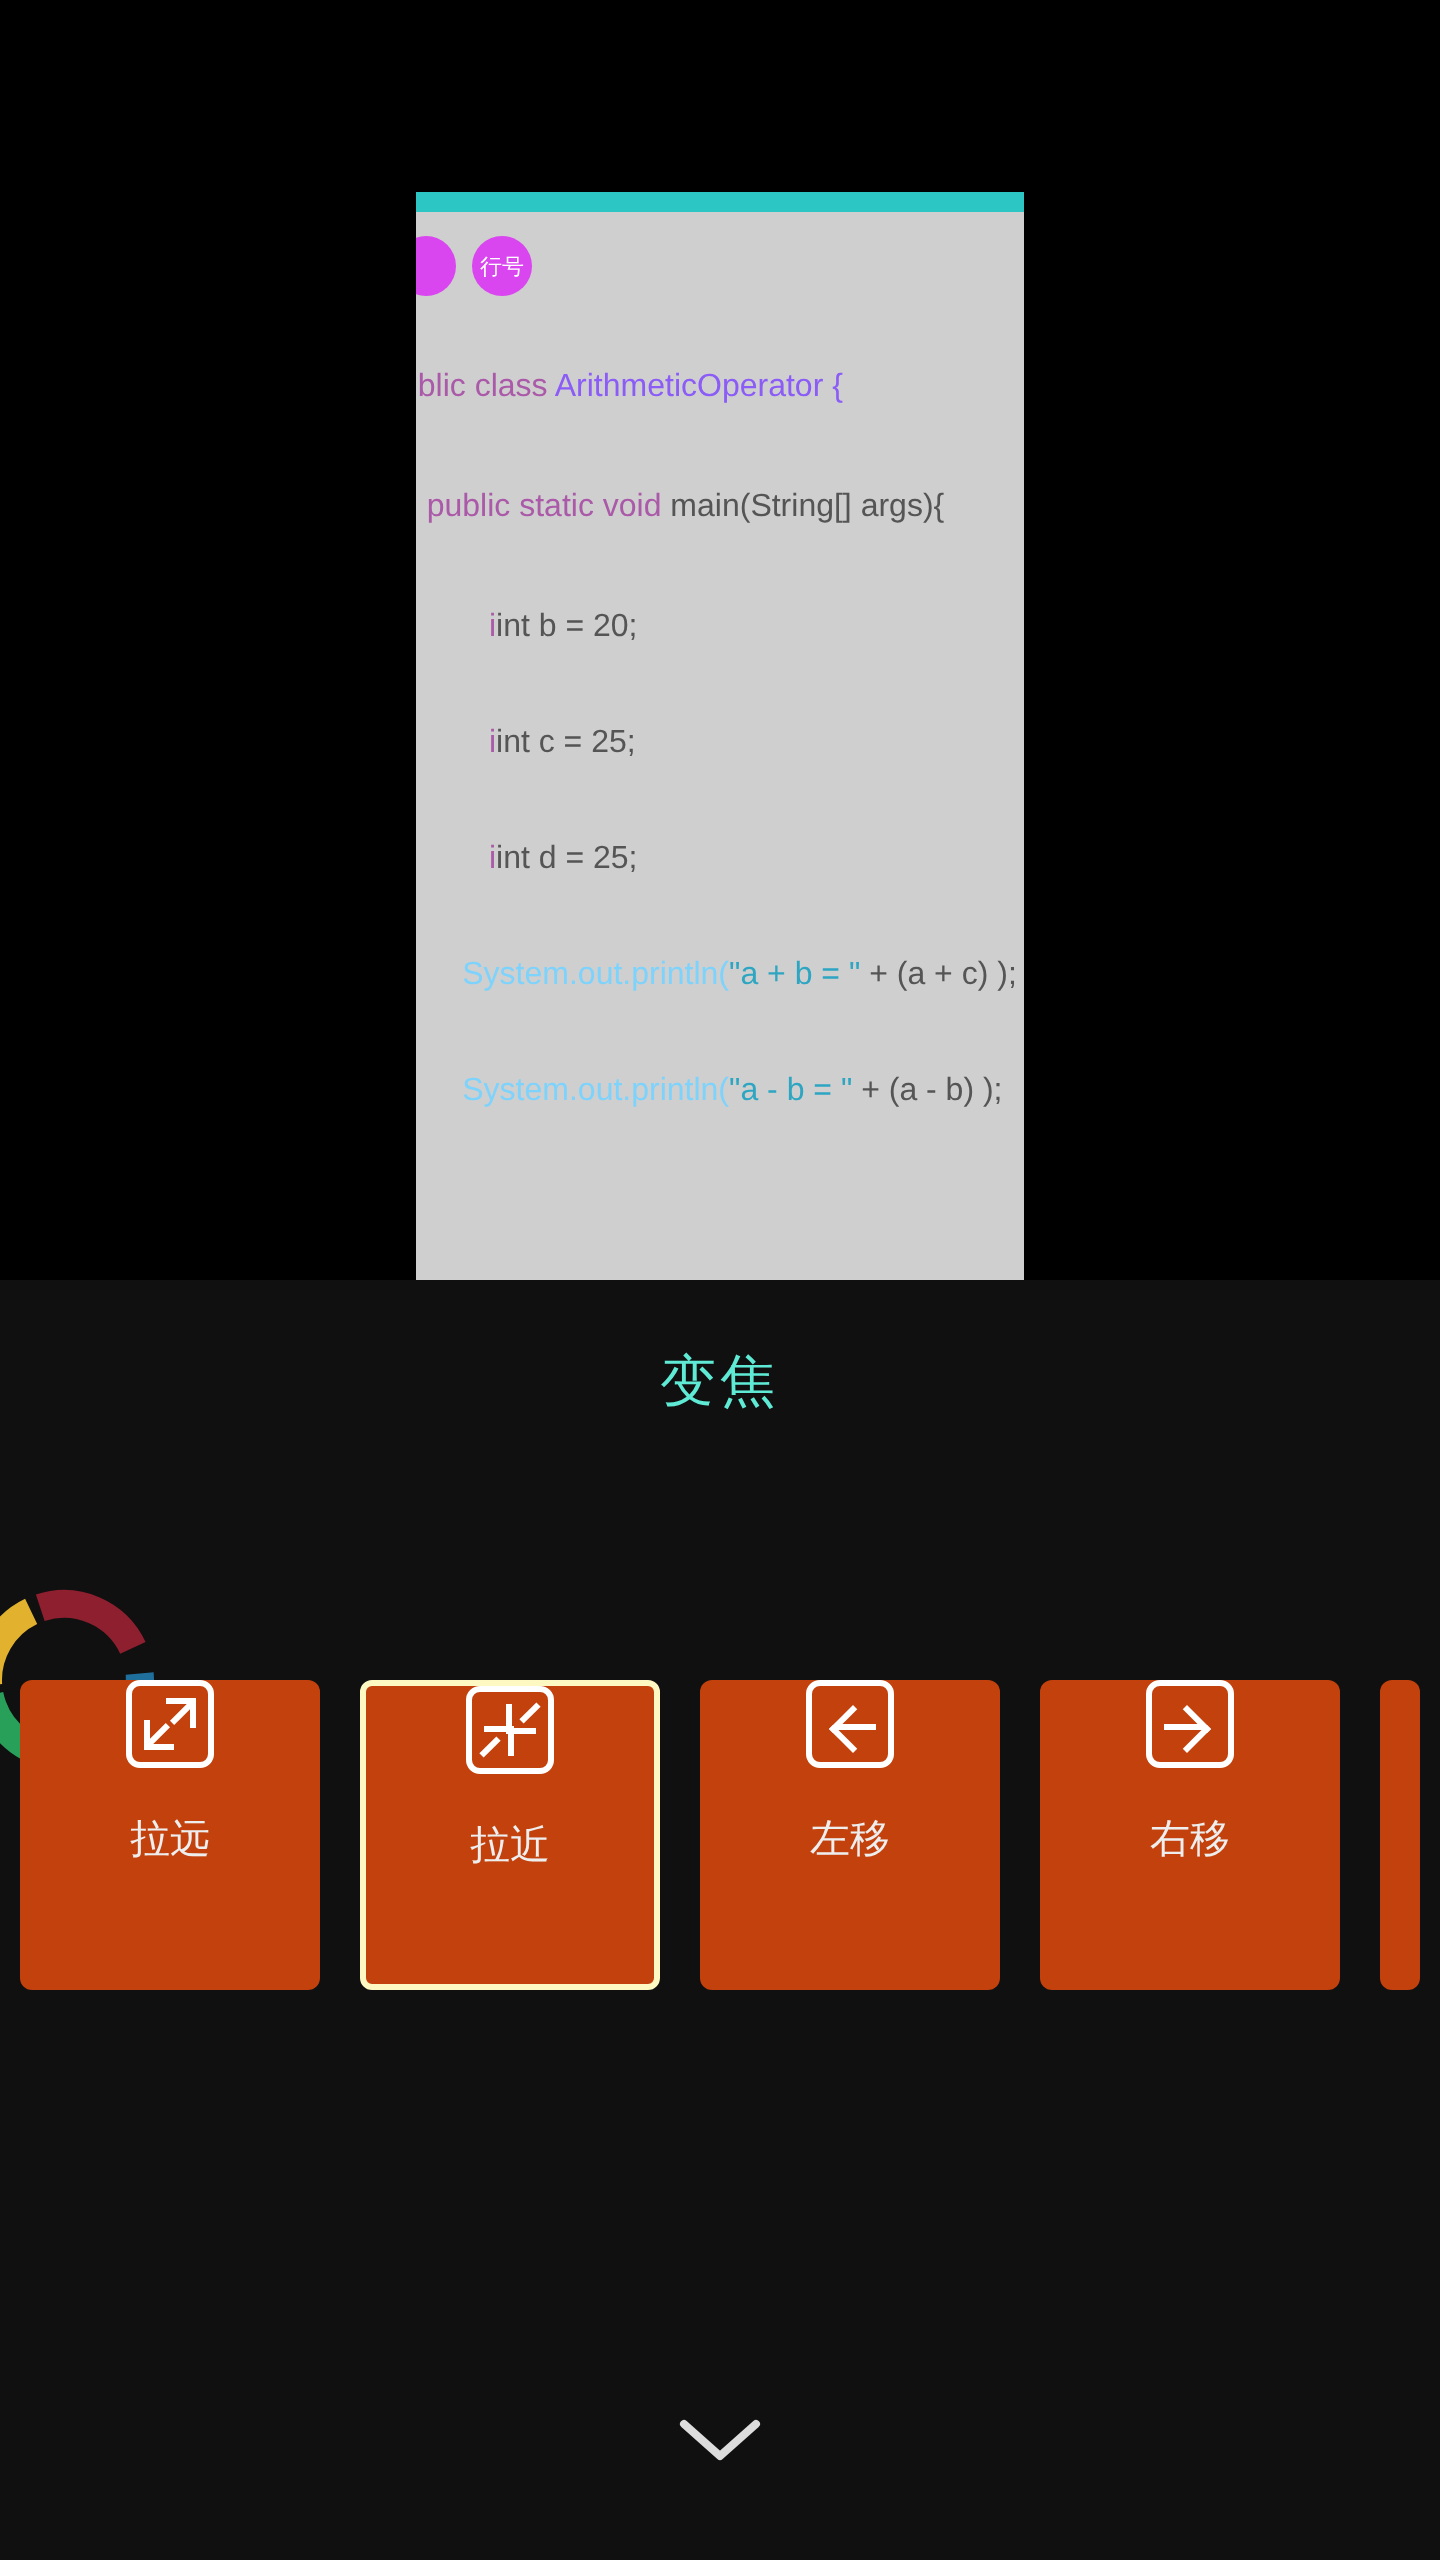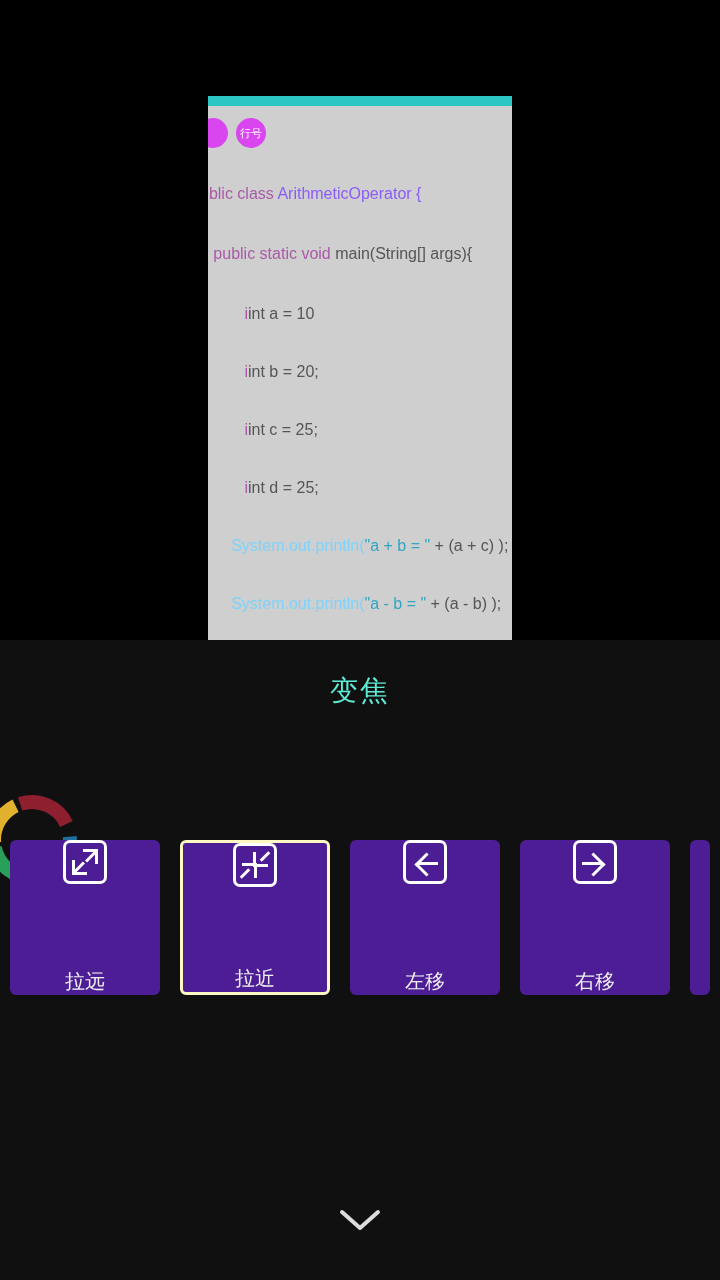--- a/index.html
+++ b/index.html
@@ -52,22 +52,22 @@
   }
 
   
   .tiles {
     position: absolute; top: 200px; left: 10px; right: 0;
     display: flex; gap: 20px;
     overflow: hidden;
   }
   .tile {
     width: 150px; height: 155px;
-    background: #4c1d95; border-radius: 6px;
-    display: flex; flex-direction: column; align-items: center; justify-content: space-between;
+    background: #c2410c; border-radius: 6px;
+    display: flex; flex-direction: column; align-items: center; justify-content: flex-start;
     gap: 22px;
     flex-shrink: 0;
   }
   .tile.selected {
     border: 3px solid #fef9c3;
   }
   .tile .icon-box {
     width: 44px; height: 44px; border: 3px solid #fff; border-radius: 7px;
     display: flex; align-items: center; justify-content: center;
     position: relative;
@@ -148,21 +148,20 @@
     <div class="preview-bg"></div>
 
     <div class="badge-row">
       <div class="badge"></div>
       <div class="badge">行号</div>
     </div>
 
     <div class="code-area">
 <span class="cl"><span class="kw">ublic class</span><span class="cls"> ArithmeticOperator {</span></span>
 <span class="cl">   <span class="kw">public static void</span><span> main(String[] args){</span></span>
-<span class="cl sm">          <span class="kw">i</span><span>int a = 10</span></span>
 <span class="cl sm">          <span class="kw">i</span><span>int b = 20;</span></span>
 <span class="cl sm">          <span class="kw">i</span><span>int c = 25;</span></span>
 <span class="cl sm">          <span class="kw">i</span><span>int d = 25;</span></span>
 <span class="cl sm">       <span class="fn">System.out.println(</span><span class="str">"a + b = "</span><span> + (a + c) );</span></span>
 <span class="cl sm">       <span class="fn">System.out.println(</span><span class="str">"a - b = "</span><span> + (a - b) );</span></span>
 
 
 
     </div>
   </div>

